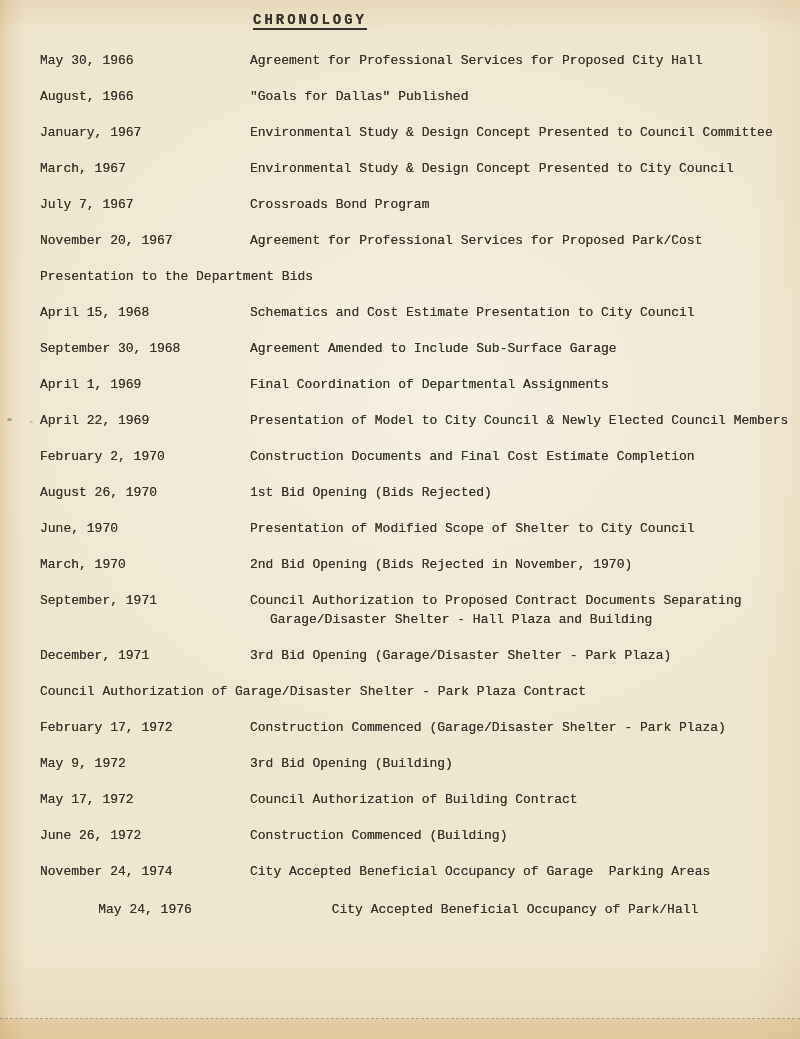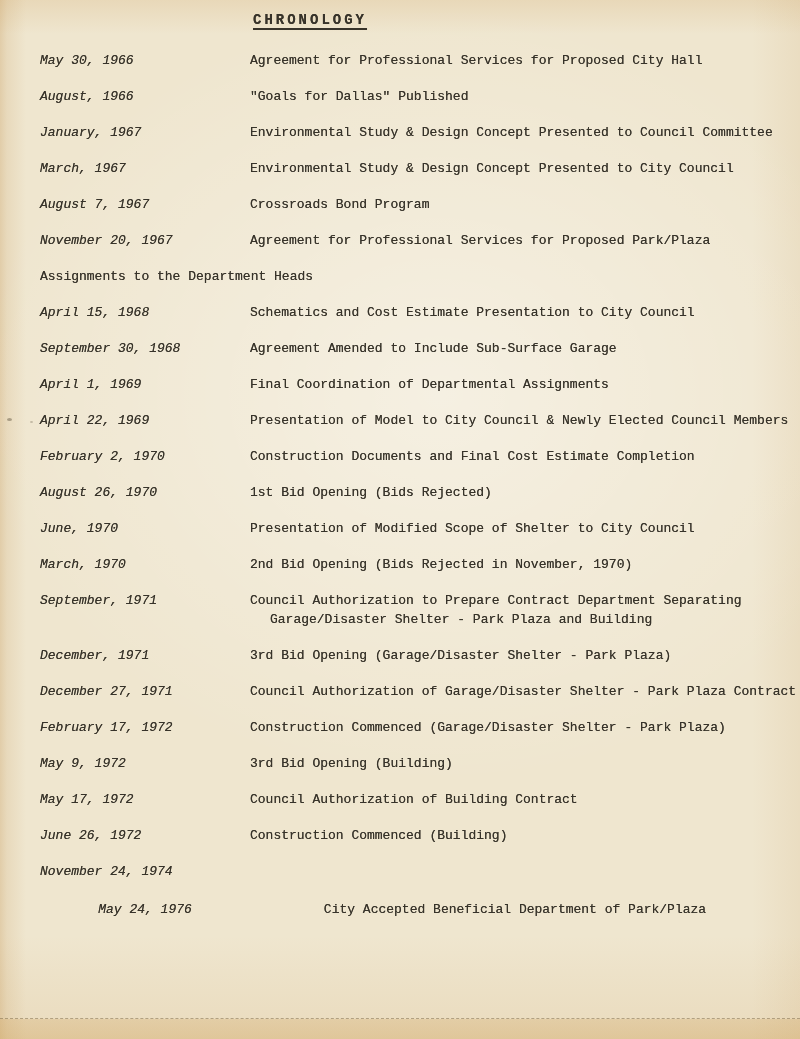--- a/index.html
+++ b/index.html
@@ -42,21 +42,20 @@
     font-size:13px;
     line-height:19px;
     text-shadow:0 0 0.4px rgba(40,35,25,0.75);
   }
   .row:nth-child(23){margin-bottom:19px;}
   .row:nth-child(24){margin-bottom:24px;text-align:center;}
   .date{
     width:210px;
     flex:0 0 210px;
     white-space:pre;
-    font-style:italic;
   }
   .desc{flex:1;}
   .desc-line{white-space:pre;}
   .desc-line.cont{padding-left:20px;}
   .speck{
     position:absolute;
     left:7px; top:418px;
     width:5px; height:3px;
     background:rgba(90,80,60,0.45);
     border-radius:50%;
@@ -107,34 +106,34 @@
           <div class="desc-line">Environmental Study &amp; Design Concept Presented to Council Committee</div>
         </div>
       </div>
       <div class="row">
         <div class="date">March, 1967</div>
         <div class="desc">
           <div class="desc-line">Environmental Study &amp; Design Concept Presented to City Council</div>
         </div>
       </div>
       <div class="row">
-        <div class="date">August 7, 1967</div>
+        <div class="date">July 7, 1967</div>
         <div class="desc">
           <div class="desc-line">Crossroads Bond Program</div>
         </div>
       </div>
       <div class="row">
         <div class="date">November 20, 1967</div>
         <div class="desc">
-          <div class="desc-line">Agreement for Professional Services for Proposed Park/Plaza</div>
-        </div>
-      </div>
-      <div class="row">
-        <div class="desc">
-          <div class="desc-line">Assignments to the Department Heads</div>
+          <div class="desc-line">Agreement for Professional Services for Proposed Park/Cost</div>
+        </div>
+      </div>
+      <div class="row">
+        <div class="desc">
+          <div class="desc-line">Presentation to the Department Bids</div>
         </div>
       </div>
       <div class="row">
         <div class="date">April 15, 1968</div>
         <div class="desc">
           <div class="desc-line">Schematics and Cost Estimate Presentation to City Council</div>
         </div>
       </div>
       <div class="row">
         <div class="date">September 30, 1968</div>
@@ -174,32 +173,31 @@
       </div>
       <div class="row">
         <div class="date">March, 1970</div>
         <div class="desc">
           <div class="desc-line">2nd Bid Opening (Bids Rejected in November, 1970)</div>
         </div>
       </div>
       <div class="row">
         <div class="date">September, 1971</div>
         <div class="desc">
-          <div class="desc-line">Council Authorization to Prepare Contract Department Separating</div>
-          <div class="desc-line cont">Garage/Disaster Shelter - Park Plaza and Building</div>
+          <div class="desc-line">Council Authorization to Proposed Contract Documents Separating</div>
+          <div class="desc-line cont">Garage/Disaster Shelter - Hall Plaza and Building</div>
         </div>
       </div>
       <div class="row">
         <div class="date">December, 1971</div>
         <div class="desc">
           <div class="desc-line">3rd Bid Opening (Garage/Disaster Shelter - Park Plaza)</div>
         </div>
       </div>
       <div class="row">
-        <div class="date">December 27, 1971</div>
         <div class="desc">
           <div class="desc-line">Council Authorization of Garage/Disaster Shelter - Park Plaza Contract</div>
         </div>
       </div>
       <div class="row">
         <div class="date">February 17, 1972</div>
         <div class="desc">
           <div class="desc-line">Construction Commenced (Garage/Disaster Shelter - Park Plaza)</div>
         </div>
       </div>
@@ -216,25 +214,28 @@
         </div>
       </div>
       <div class="row">
         <div class="date">June 26, 1972</div>
         <div class="desc">
           <div class="desc-line">Construction Commenced (Building)</div>
         </div>
       </div>
       <div class="row">
         <div class="date">November 24, 1974</div>
+        <div class="desc">
+          <div class="desc-line">City Accepted Beneficial Occupancy of Garage  Parking Areas</div>
+        </div>
       </div>
       <div class="row">
         <div class="date">May 24, 1976</div>
         <div class="desc">
-          <div class="desc-line">City Accepted Beneficial Department of Park/Plaza</div>
+          <div class="desc-line">City Accepted Beneficial Occupancy of Park/Hall</div>
         </div>
       </div>
     </div>
   <div class="speck"></div>
   <div class="speck2"></div>
   <div id="bottom-rule"></div>
   <div id="bottom-strip"></div>
 </div>
 
 </body></html>

